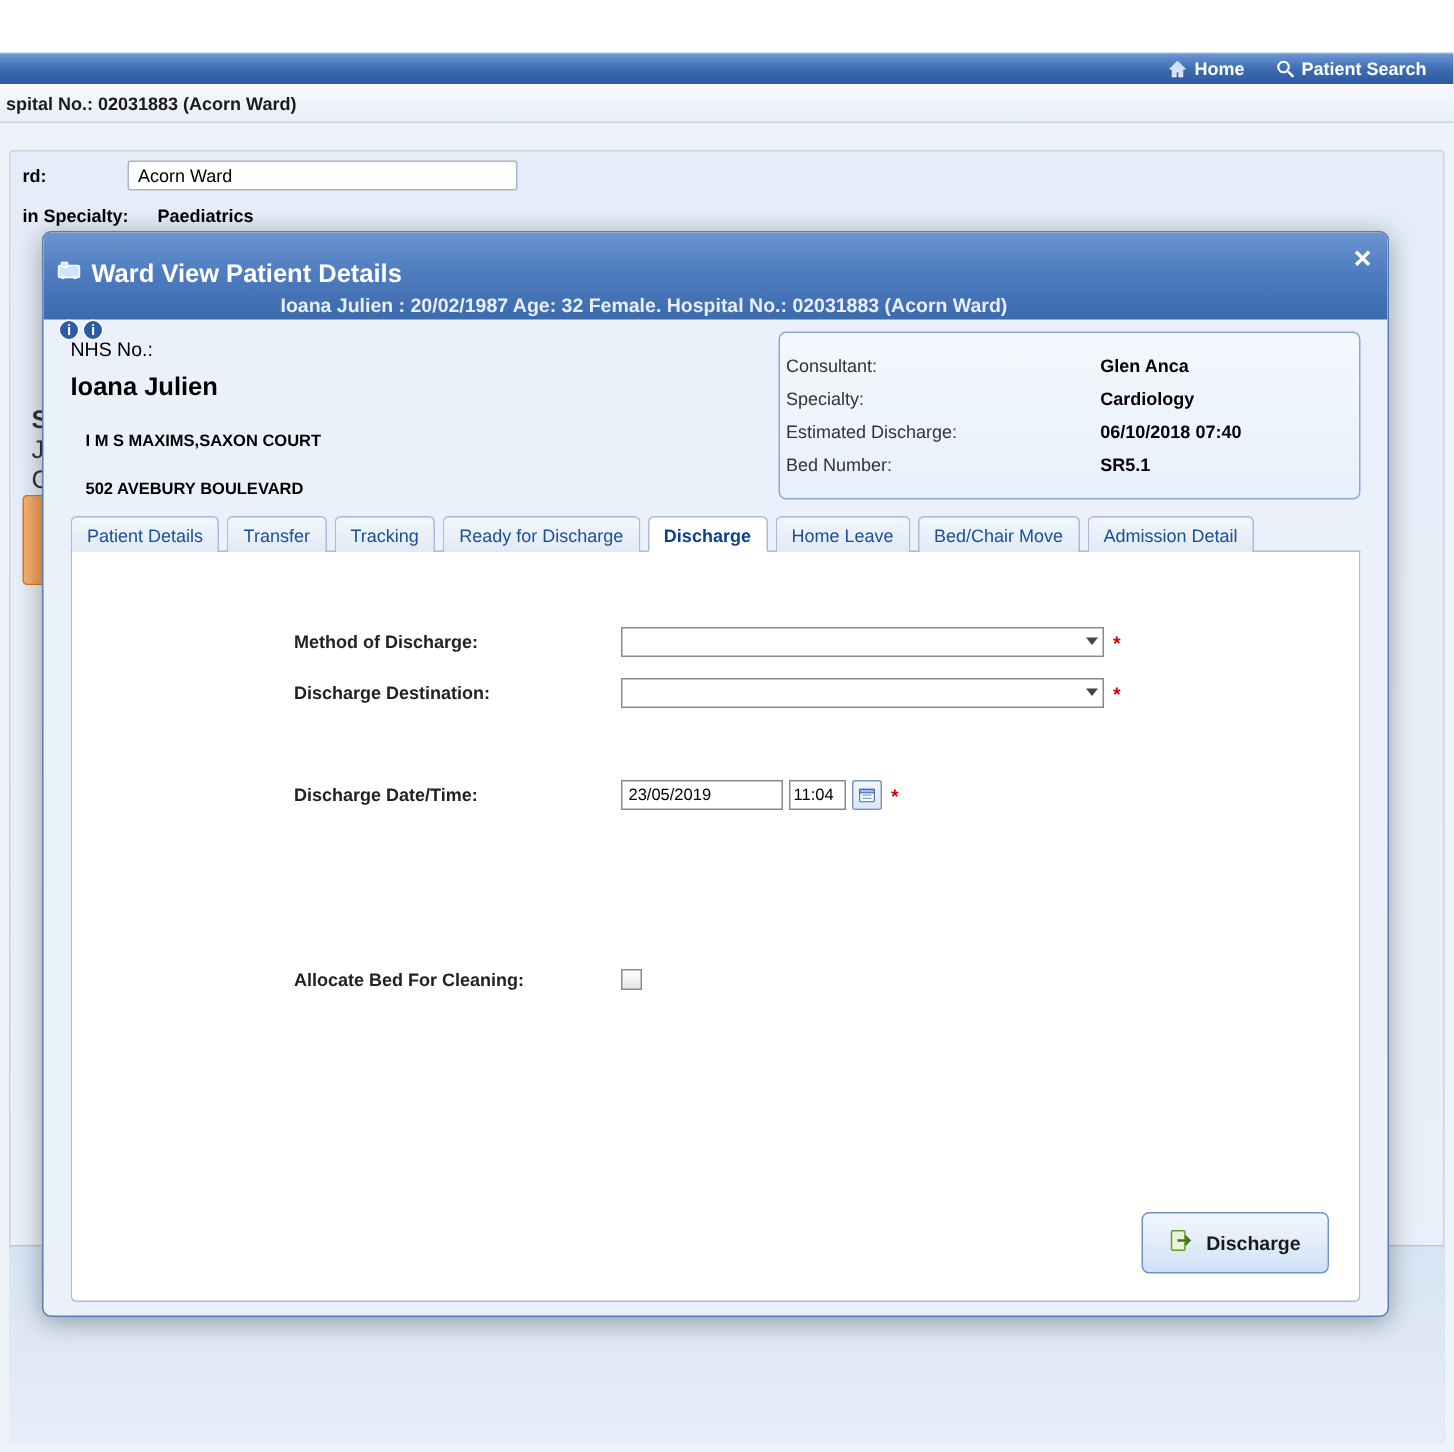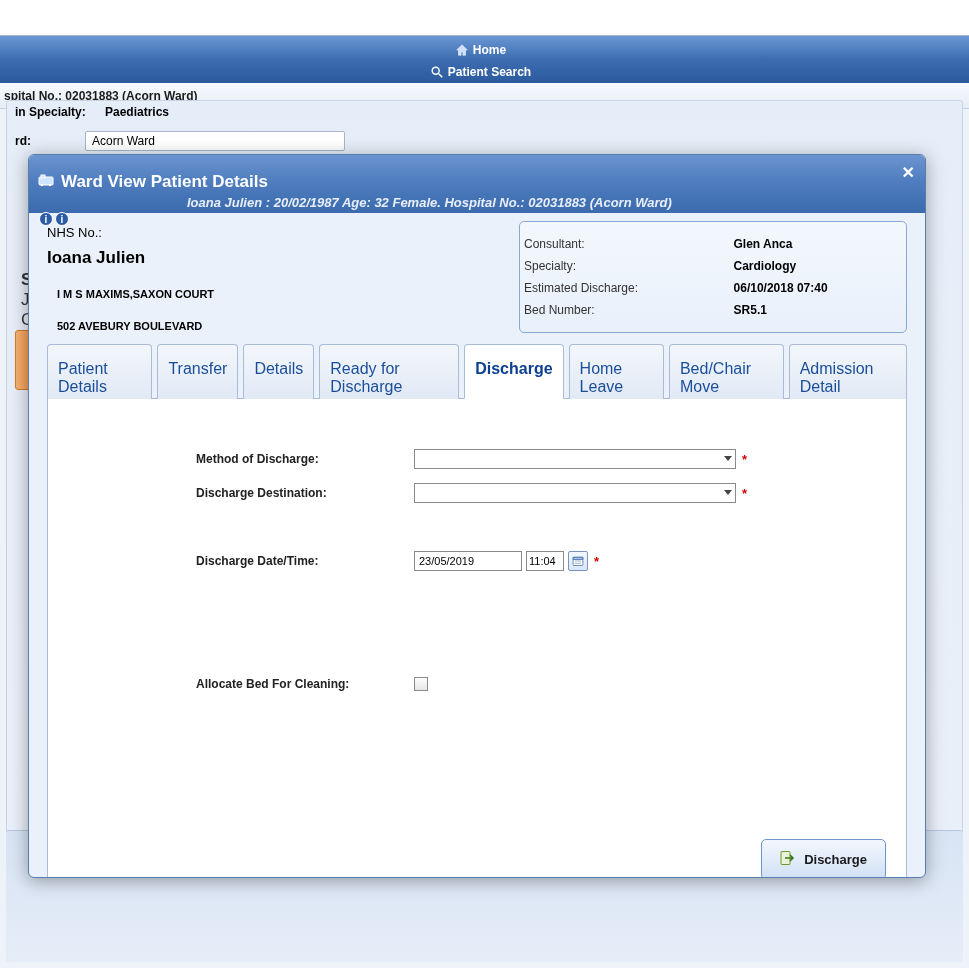--- a/index.html
+++ b/index.html
@@ -8,30 +8,29 @@
     background: #eef3fa;
     overflow: hidden;
     position: relative;
   }
   .top-bar {
     height: 36px;
     background: #fff;
     border-bottom: 1px solid #a7b5c6;
   }
   .nav-bar {
-    height: 47px;
+    height: 20px;
     background: linear-gradient(to bottom, #6a96d4 0%, #3d6db0 50%, #2b5a9e 100%);
     display: flex;
     align-items: center;
     justify-content: flex-end;
     padding-right: 8px;
     color: #fff;
     font-size: 12px;
     font-weight: bold;
-    flex-direction: column;
   }
   .nav-item {
     display: flex; align-items: center; gap: 4px;
     padding: 4px 10px; cursor: pointer;
   }
   .nav-item .nav-icon { width: 14px; height: 14px; display: inline-block; }
   .crumb-bar {
     height: 26px;
     background: linear-gradient(to bottom, #f7f9fc, #e8eef7);
     border-bottom: 1px solid #c7d3e4;
@@ -96,21 +95,20 @@
     color: #fff;
     padding: 16px 12px 4px 8px;
     position: relative;
   }
   .modal-title-row { display: flex; align-items: center; gap: 6px; }
   .modal-title { font-size: 17px; font-weight: bold; }
   .modal-sub {
     font-size: 13px; font-weight: bold;
     margin-left: 150px; margin-top: 2px;
     color: #e8eefb;
-    font-style: italic;
   }
   .info-icons { display: flex; gap: 2px; margin-left: 2px; margin-top: 2px; }
   .info-icon {
     width: 14px; height: 14px;
     background: #2d5ca6; color: #fff;
     border-radius: 50%;
     font-size: 10px; font-weight: bold;
     display: flex; align-items: center; justify-content: center;
     border: 1px solid #fff;
   }
@@ -145,22 +143,22 @@
   .right-info td { padding: 3px 2px; }
   .right-info td.k { color: #333; }
   .right-info td.v { font-weight: bold; }
   
   .tabs {
     display: flex; gap: 5px;
     border-bottom: 1px solid #a8bcd9;
     margin-top: 8px;
   }
   .tab {
-    font-size: 16px;
-    padding: 15px 10px 3px;
+    font-size: 12px;
+    padding: 5px 10px 3px;
     background: linear-gradient(to bottom, #f3f7fc, #e1e9f5);
     border: 1px solid #a8bcd9;
     border-bottom: none;
     border-radius: 4px 4px 0 0;
     color: #1b4e9a;
     cursor: pointer;
     position: relative; top: 1px;
   }
   .tab.active {
     background: #fff;
@@ -256,27 +254,27 @@
           <line x1="10" y1="10" x2="14" y2="14" stroke="#fff" stroke-width="1.8"></line>
         </svg>
     </span>
     <span>Patient Search</span>
   </div>
 </div>
 <div class="crumb-bar">
   <span>spital No.: 02031883 (Acorn Ward)</span>
 </div>
 <div class="bg-page">
+  <div class="bg-field-row">
+    <span class="lbl">rd:</span>
+    <input class="bg-input" value="Acorn Ward" style="">
+  </div>
   <div class="bg-field-row" style="margin-top:-2px;">
     <span class="lbl" style="width:90px">in Specialty:</span>
     <span style="font-weight:bold">Paediatrics</span>
-  </div>
-  <div class="bg-field-row">
-    <span class="lbl">rd:</span>
-    <input class="bg-input" value="Acorn Ward" style="">
   </div>
 </div>
 <div class="bg-lower"></div>
 
 <div class="side-sliver">
   <div style="font-weight:bold">SR</div>
   <div>Jul</div>
   <div>Gle</div>
 </div>
 <div class="side-orange"></div>
@@ -332,21 +330,21 @@
                 <td class="v">SR5.1</td>
               </tr>
         </tbody>
           </table>
       </div>
     </div>
 
     <div class="tabs">
       <div class="tab">Patient Details</div>
       <div class="tab">Transfer</div>
-      <div class="tab">Details</div>
+      <div class="tab">Tracking</div>
       <div class="tab">Ready for Discharge</div>
       <div class="tab active">Discharge</div>
       <div class="tab">Home Leave</div>
       <div class="tab">Bed/Chair Move</div>
       <div class="tab">Admission Detail</div>
     </div>
 
     <div class="tab-content">
       <div class="form-row" style="margin-left:118px">
         <span class="flabel">Method of Discharge:</span>

